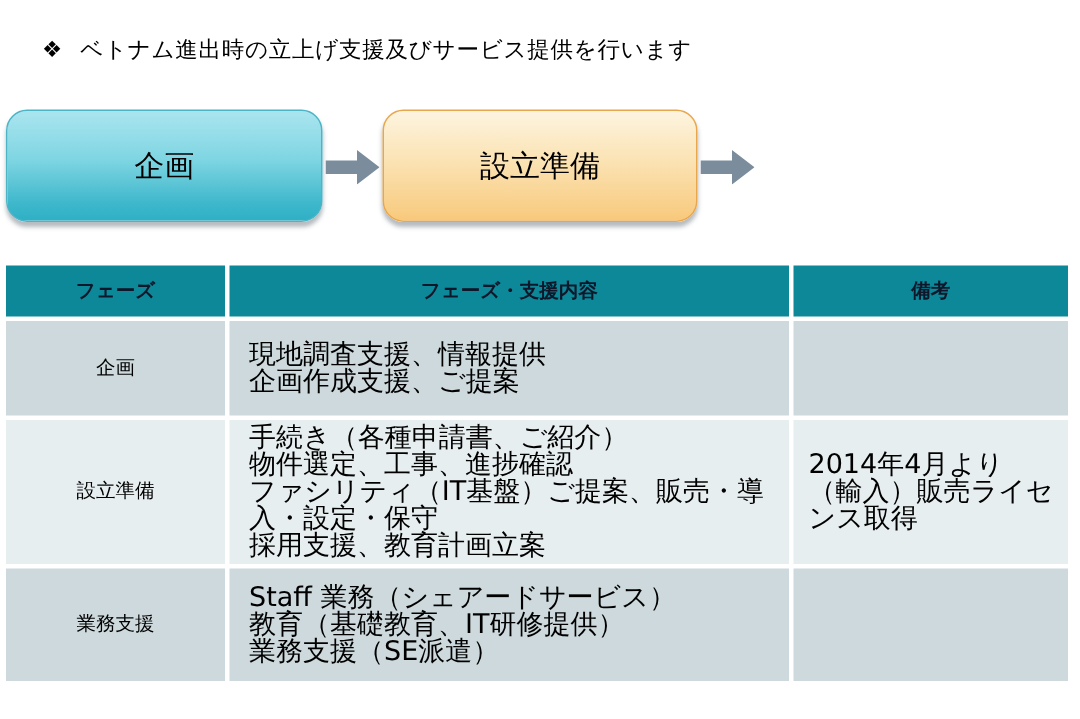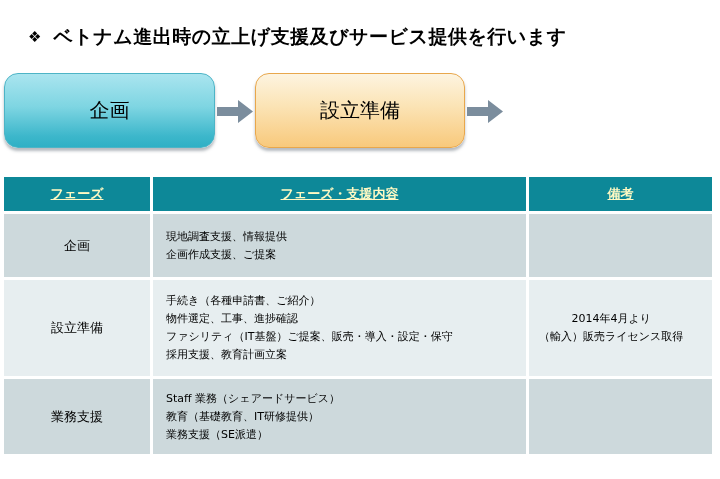--- a/index.html
+++ b/index.html
@@ -18,21 +18,21 @@
   .title-line {
     position: absolute;
     left: 28px;
     top: 24px;
     display: flex;
     align-items: center;
     gap: 12px;
     color: #000000;
   }
   .title-bullet { font-size: 15px; line-height: 1; }
-  .title-text { font-size: 19px; letter-spacing: 0.5px; font-weight: bold; }
+  .title-text { font-size: 15px; letter-spacing: 0.5px; }
 
   
   .flow-box {
     position: absolute;
     top: 73px;
     height: 75px;
     border-radius: 14px;
     display: flex;
     align-items: center;
     justify-content: center;
@@ -62,40 +62,39 @@
     width: 708px;
     display: grid;
     grid-template-columns: 146px 373px 183px;
     grid-template-rows: 34px 63px 96px 75px;
     gap: 3px;
     background: #ffffff;
   }
   .trow { display: contents; }
   .th {
     background: #0d8898;
-    color: #fef9c3;
+    color: #0f172a;
     font-weight: bold;
     font-size: 13px;
     display: flex;
     align-items: center;
     justify-content: center;
-    text-decoration: underline;
   }
   .cell {
-    font-size: 11px;
+    font-size: 18px;
     color: #000000;
     line-height: 18px;
     display: flex;
     align-items: center;
   }
   .bg-odd  { background: #cdd9dc; }
   .bg-even { background: #e7eef0; }
   .cell-phase { justify-content: center; font-size: 13px; }
   .cell-services { padding-left: 13px; white-space: pre-line; }
-  .cell-remarks  { padding-left: 10px; white-space: pre-line; text-align: center; }
+  .cell-remarks  { padding-left: 10px; white-space: pre-line; }
 </style>
 </head>
 <body>
 
 <div class="slide">
 
   <div class="title-line">
     <span class="title-bullet">❖</span>
     <span class="title-text">ベトナム進出時の立上げ支援及びサービス提供を行います</span>
   </div>

